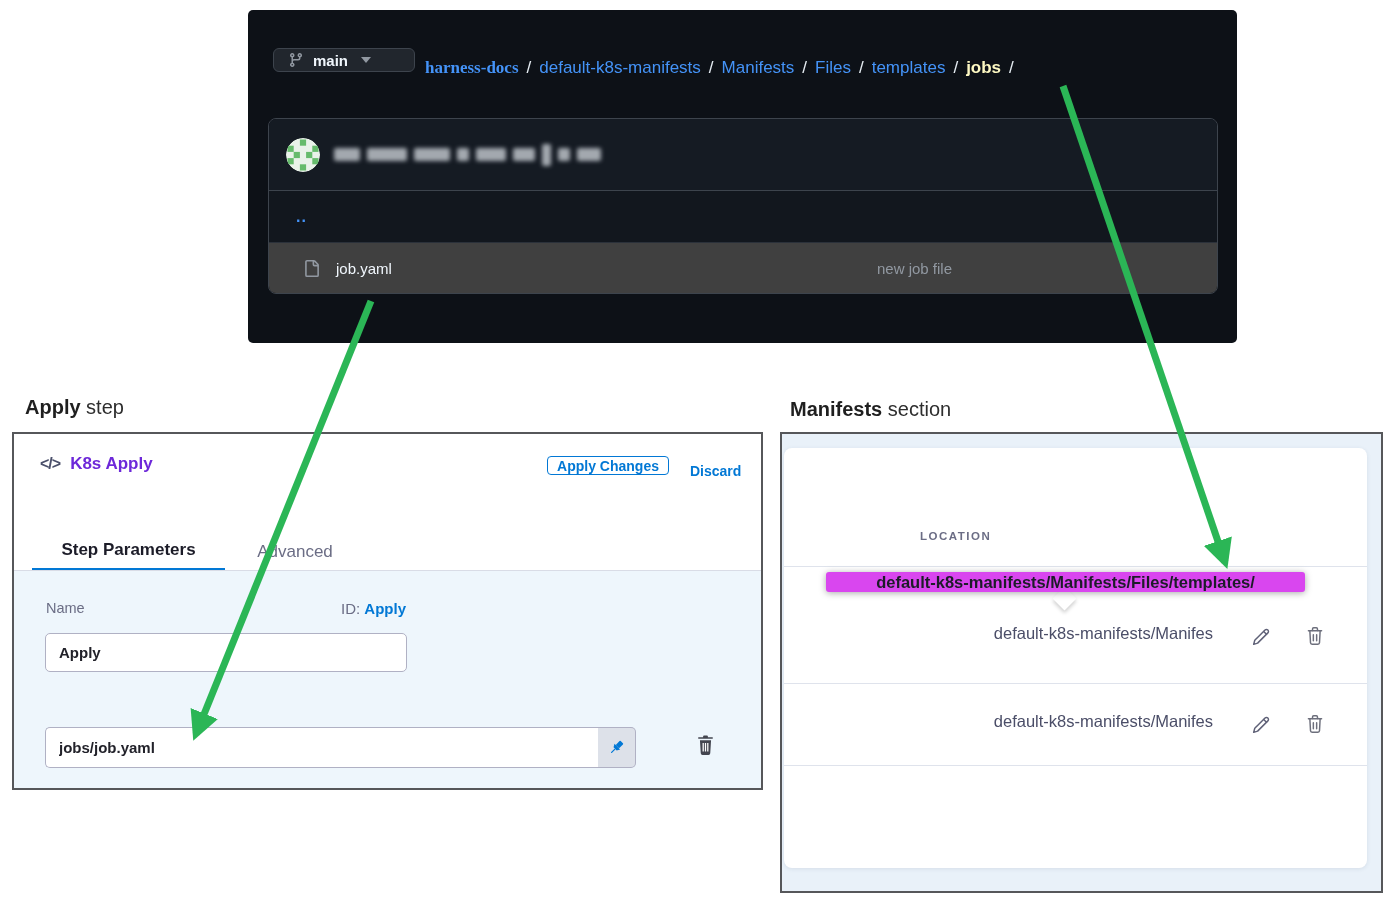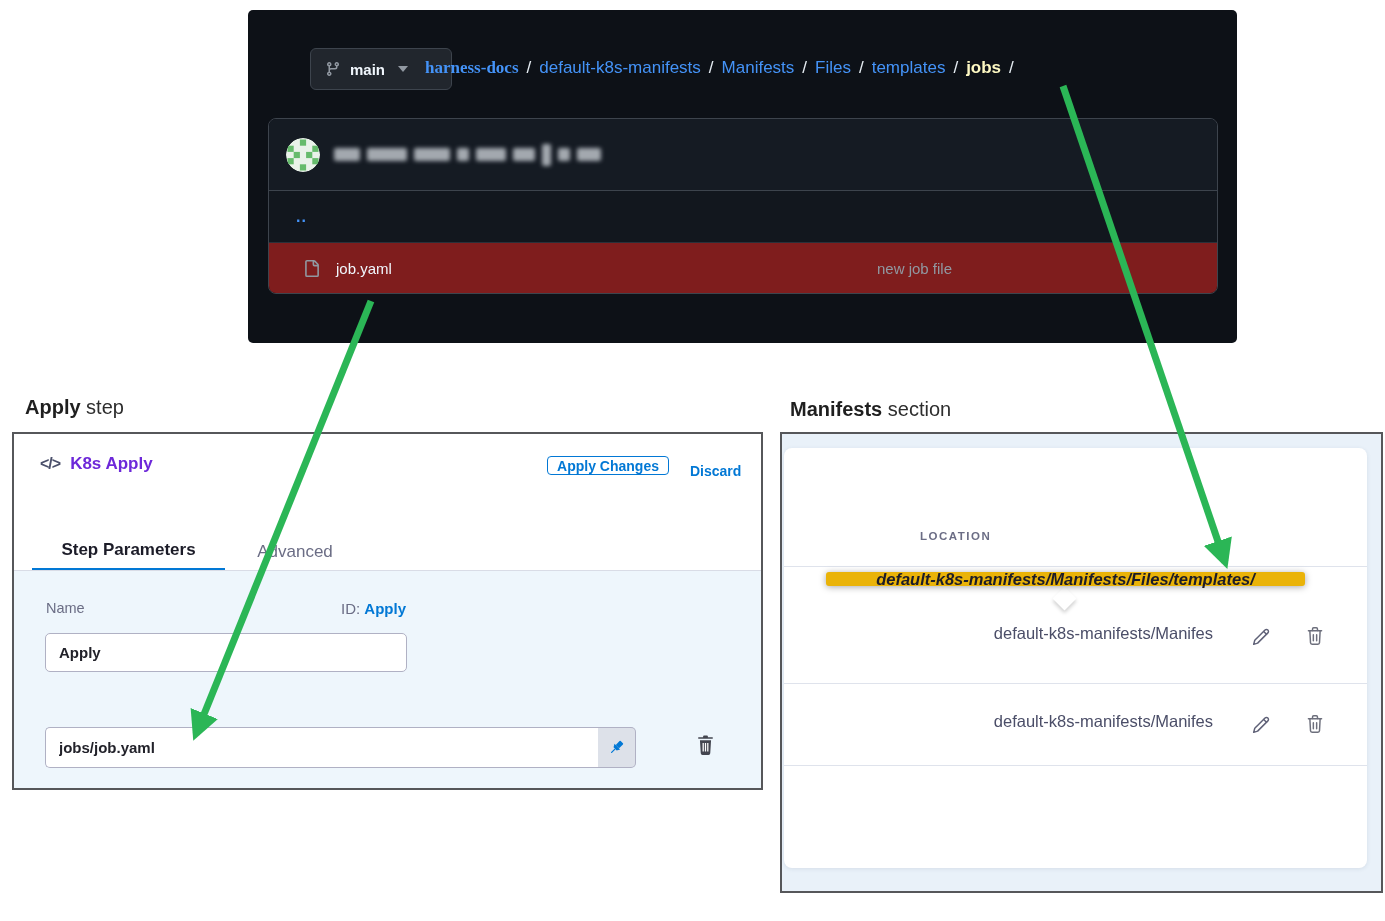--- a/index.html
+++ b/index.html
@@ -2,44 +2,44 @@
 <html><head>
 <meta charset="utf-8">
 <style>
   * { margin:0; padding:0; box-sizing:border-box; }
   body { font-family:"Liberation Sans", sans-serif; background:#fff; }
   #canvas { position:relative; width:1385px; height:921px; background:#fff; overflow:hidden; }
 
   
   .gh-panel { position:absolute; left:248px; top:10px; width:989px; height:333px;
               background:#0d1117; border-radius:5px; }
-  .branch-btn { position:absolute; left:25px; top:38px; width:142px; height:42px;
+  .branch-btn { position:absolute; left:25px; top:38px; width:142px; height:24px;
                 background:#21262d; border:1px solid #3d444d; border-radius:6px;
-                display:flex; align-items:center; gap:9px; padding:0 14px; cursor:pointer;margin-left:37px; }
+                display:flex; align-items:center; gap:9px; padding:0 14px; cursor:pointer; }
   .branch-btn .lbl { color:#f0f6fc; font-size:15px; font-weight:700; }
   .caret-down { width:0; height:0; border-left:5px solid transparent; border-right:5px solid transparent;
                 border-top:6px solid #9198a1; margin-left:4px; }
   .breadcrumb { position:absolute; left:177px; top:44px; height:28px; display:flex; align-items:center;
                 font-size:17px; white-space:nowrap; }
   .breadcrumb .sep { color:#e6edf3; margin:0 8px; }
   .bc-repo { color:#4493f8; font-weight:700; cursor:pointer;font-family:Liberation Serif, serif; }
   .bc-link { color:#4493f8; cursor:pointer; }
   .bc-current { color:#fef9c3; font-weight:700; }
 
   .gh-table { position:absolute; left:20px; top:108px; width:950px; height:176px;
               border:1px solid #3d444d; border-radius:8px; overflow:hidden; }
   .gh-commit-row { height:72px; background:#151b23; border-bottom:1px solid #3d444d;
                    display:flex; align-items:center; padding:0 17px; }
   .gh-avatar { width:34px; height:34px; border-radius:50%; overflow:hidden; flex:0 0 auto; cursor:pointer; }
   .blur-wrap { display:flex; align-items:center; gap:7px; margin-left:14px; filter:blur(2px); }
   .blur-seg { background:#b3b8bf; height:13px; border-radius:2px; opacity:.9; }
   .gh-row-parent { height:52px; background:#12171e; border-bottom:1px solid #2b313a;
                    display:flex; align-items:center; padding-left:27px; }
   .gh-parent-link { color:#4493f8; font-size:16px; font-weight:700; letter-spacing:1px; cursor:pointer; }
-  .gh-row-file { position:relative; height:51px; background:#7f1d1d; display:flex; align-items:center; padding-left:34px; }
+  .gh-row-file { position:relative; height:51px; background:#404040; display:flex; align-items:center; padding-left:34px; }
   .gh-file-name { color:#f0f6fc; font-size:15px; margin-left:16px; cursor:pointer; }
   .gh-file-msg { position:absolute; left:608px; color:#9198a1; font-size:15px; cursor:pointer; }
 
   
   .caption { position:absolute; font-size:20px; color:#2e2e2e; }
   .caption b { font-weight:700; color:#1f1f1f; }
 
   
   .apply-panel { position:absolute; left:12px; top:432px; width:751px; height:358px;
                  background:#fff; border:2px solid #56575a; }
@@ -70,24 +70,24 @@
   .ap-trash { position:absolute; left:680px; top:300px; cursor:pointer; }
 
   
   .man-panel { position:absolute; left:780px; top:432px; width:603px; height:461px;
                background:#e9f1f9; border:2px solid #56575a; }
   .man-card { position:absolute; left:2px; top:14px; width:583px; height:420px; background:#fff;
               border-radius:8px; box-shadow:0 1px 4px rgba(40,60,90,0.10); }
   .man-location { position:absolute; left:138px; top:96px; font-size:11.5px; font-weight:700;
                   color:#6b6d85; letter-spacing:1.5px; z-index:2; }
   .man-sep { position:absolute; left:2px; width:583px; height:1px; background:#dfe3ec; z-index:1; }
-  .man-tooltip { position:absolute; left:44px; top:138px; width:479px; height:14px; background:#eab308;
+  .man-tooltip { position:absolute; left:44px; top:138px; width:479px; height:20px; background:#d946ef;
                  border-radius:3px; box-shadow:0 1px 7px rgba(0,0,0,0.35);
                  display:flex; align-items:center; justify-content:center;
-                 font-size:16.5px; font-weight:600; color:#1c1c28; white-space:nowrap; z-index:4;font-style:italic; }
+                 font-size:16.5px; font-weight:600; color:#1c1c28; white-space:nowrap; z-index:4; }
   .man-caret { position:absolute; left:274px; top:156px; width:17px; height:17px; background:#fff;
                transform:rotate(45deg); box-shadow:2px 2px 4px rgba(0,0,0,0.18); z-index:3; }
   .man-row-text { position:absolute; left:118px; width:313px; text-align:right; font-size:16.5px;
                   color:#4b4e68; white-space:nowrap; overflow:hidden; z-index:2; }
   .man-icon { position:absolute; z-index:2; cursor:pointer; }
 
   
   .arrows { position:absolute; left:0; top:0; width:1385px; height:921px; z-index:60; pointer-events:none; }
 </style>
 </head>

